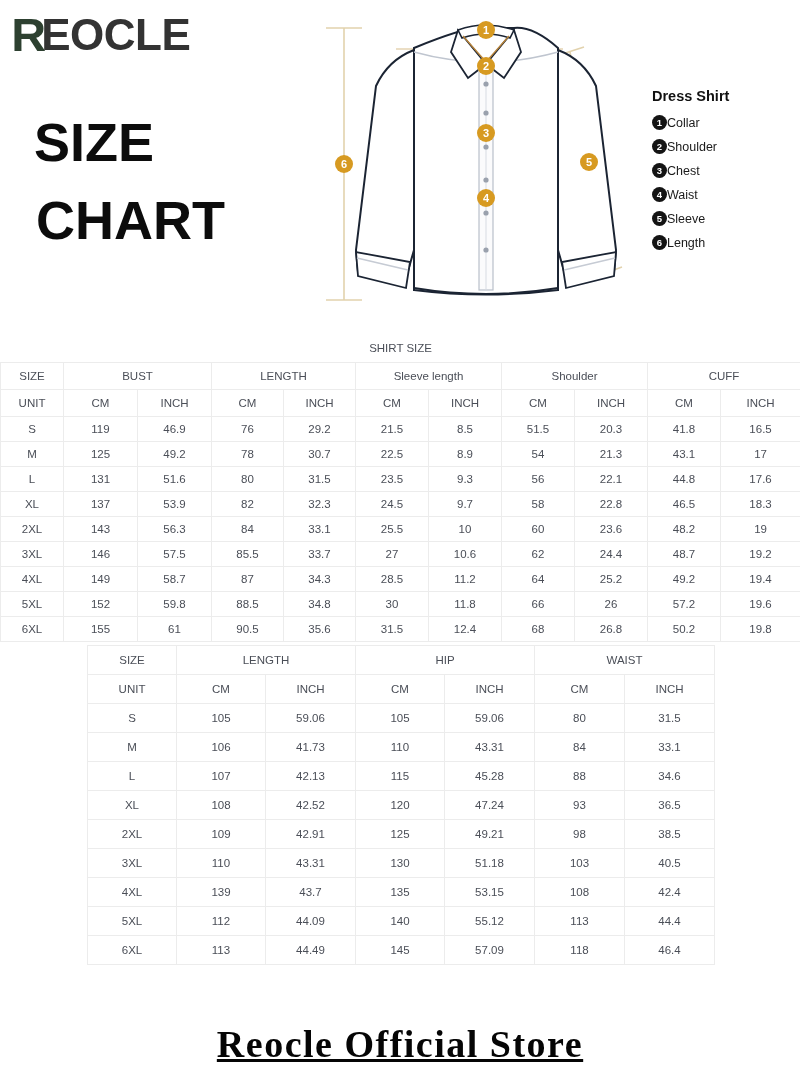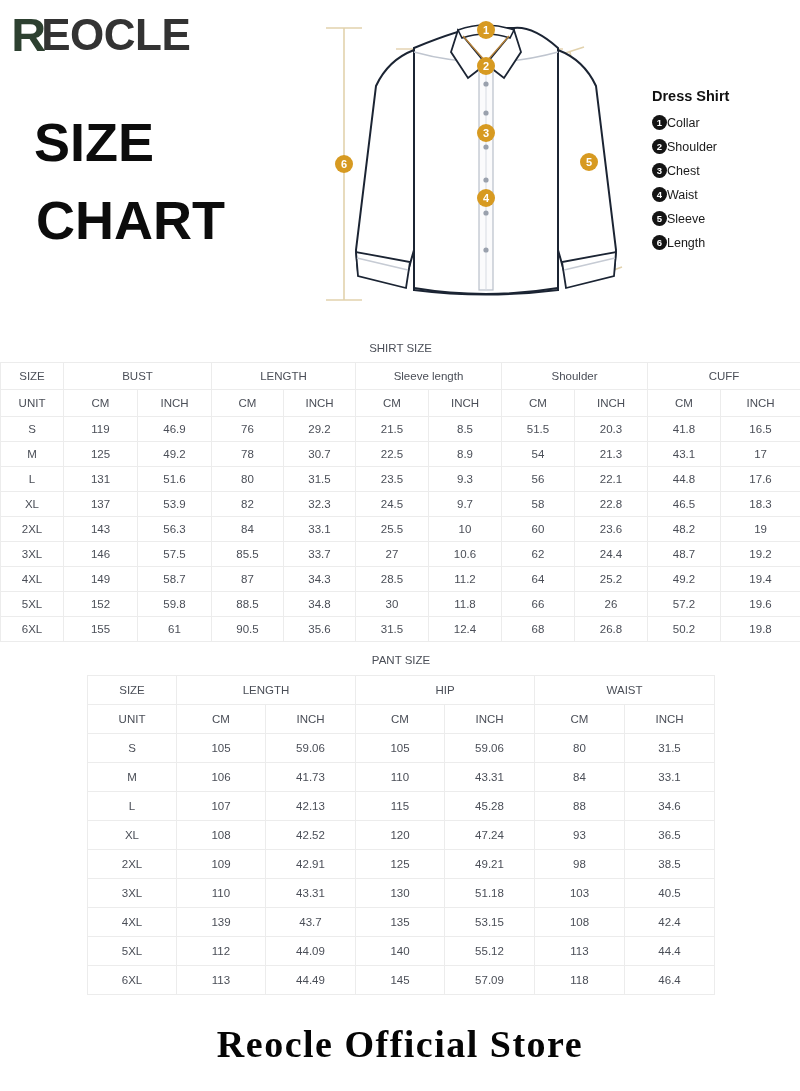--- a/index.html
+++ b/index.html
@@ -67,20 +67,21 @@
   .pant-table .hdr { height: 29px; }
   .pant-table .row-cell { height: 29px; }
 
   
   .footer {
     position: absolute; left: 0; top: 1022px; width: 800px;
     text-align: center;
     font-family: "Liberation Serif", serif;
     font-size: 38px; font-weight: bold; color: #050505;
     letter-spacing: 1.5px;
+    text-decoration: underline;
   }
 </style>
 </head>
 <body>
 
 <div class="page">
 
   <div class="hero">
 
     <div class="logo">
@@ -376,23 +377,20 @@
         <col style="width:89px">
           <col style="width:89px">
           <col style="width:90px">
         <col style="width:89px">
           <col style="width:90px">
           <col style="width:90px">
         <col style="width:90px">
       </colgroup>
       <tbody id="pant-tbody">
           <tr>
-            <td class="caption-cell" colspan="7">PANT SIZE</td>
-          </tr>
-          <tr>
             <td class="hdr" colspan="1">SIZE</td>
             <td class="hdr" colspan="2">LENGTH</td>
             <td class="hdr" colspan="2">HIP</td>
             <td class="hdr" colspan="2">WAIST</td>
           </tr>
           <tr>
             <td class="hdr">UNIT</td>
             <td class="hdr">CM</td>
             <td class="hdr">INCH</td>
             <td class="hdr">CM</td>

